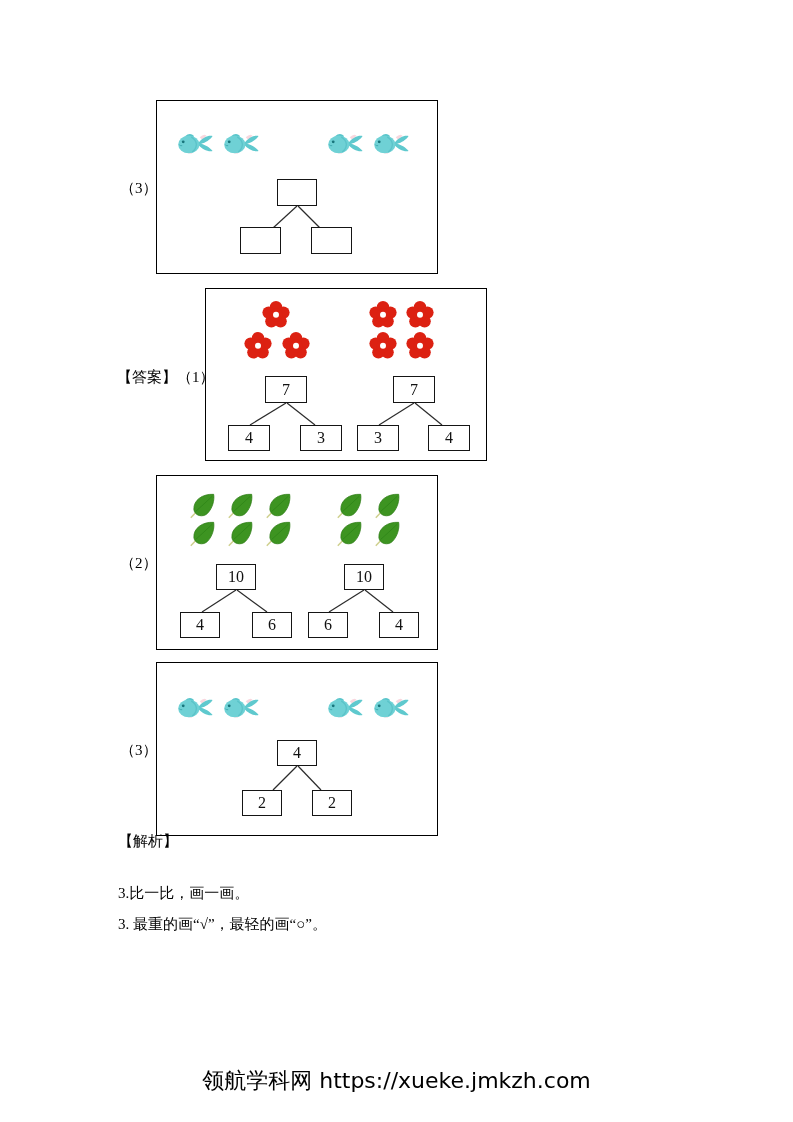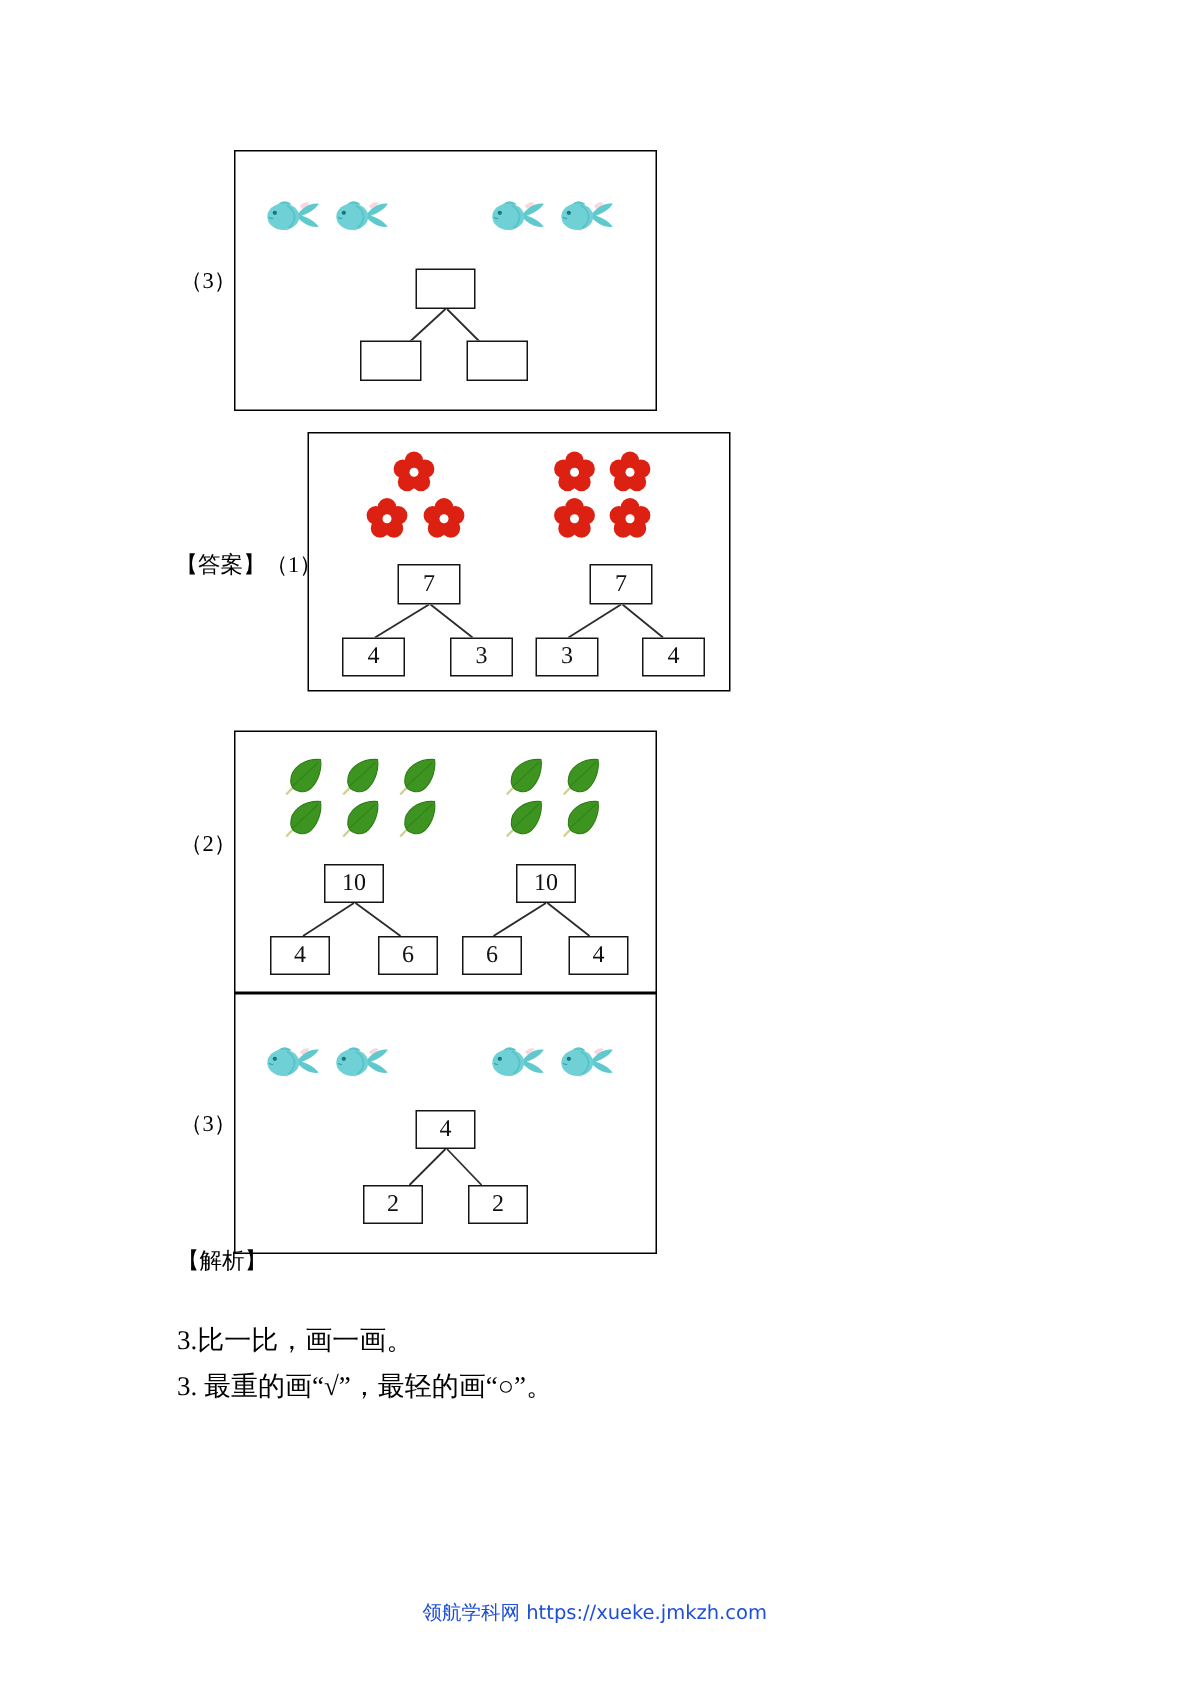--- a/index.html
+++ b/index.html
@@ -13,24 +13,24 @@
   .side-label { position:absolute; font-size:15px; line-height:17px; white-space:nowrap; }
   .answer-accent { color:#000000; }
   .nbox {
     position:absolute; border:1.4px solid #151515; background:#fff;
     display:flex; align-items:center; justify-content:center;
     font-family:"Liberation Serif","DejaVu Serif",serif; font-size:16px; color:#111;
   }
   .icon { position:absolute; }
   .connector { position:absolute; left:0; top:0; width:100%; height:100%; pointer-events:none; }
   .connector line { stroke:#2b2b2b; stroke-width:1.2; }
-  .text-line { position:absolute; font-size:18px; line-height:18px; white-space:nowrap; }
+  .text-line { position:absolute; font-size:15px; line-height:18px; white-space:nowrap; }
   .footer {
     position:absolute; left:0; top:1066px; width:100%; text-align:center;
-    font-family:"DejaVu Sans","Liberation Sans",sans-serif; font-size:13px; color:#1d4ed8;
+    font-family:"DejaVu Sans","Liberation Sans",sans-serif; font-size:22px; color:#000000;
   }
   .defs-holder { position:absolute; width:0; height:0; overflow:hidden; }
 </style>
 </head>
 <body>
 
 <div class="page">
 
   <svg class="defs-holder" aria-hidden="true">
     <defs>
@@ -120,21 +120,21 @@
     <div class="nbox" style="left:59px; top:87px; width:42px; height:27px;">7</div>
     <div class="nbox" style="left:22px; top:136px; width:42px; height:26px;">4</div>
     <div class="nbox" style="left:94px; top:136px; width:42px; height:26px;">3</div>
     <div class="nbox" style="left:187px; top:87px; width:42px; height:27px;">7</div>
     <div class="nbox" style="left:151px; top:136px; width:42px; height:26px;">3</div>
     <div class="nbox" style="left:222px; top:136px; width:42px; height:26px;">4</div>
   </div>
 
   <span class="side-label" style="left:120px; top:555px;">（2）</span>
 
-  <div class="panel" style="left:156px; top:475px; width:282px; height:175px;margin-top:12px;">
+  <div class="panel" style="left:156px; top:475px; width:282px; height:175px;">
     <svg class="icon" style="left:31px; top:16px;" width="28" height="28" viewBox="0 0 30 30">
         <use href="#sym-leaf"></use>
       </svg>
     <svg class="icon" style="left:69px; top:16px;" width="28" height="28" viewBox="0 0 30 30">
         <use href="#sym-leaf"></use>
       </svg>
     <svg class="icon" style="left:107px; top:16px;" width="28" height="28" viewBox="0 0 30 30">
         <use href="#sym-leaf"></use>
       </svg>
     <svg class="icon" style="left:31px; top:44px;" width="28" height="28" viewBox="0 0 30 30">

